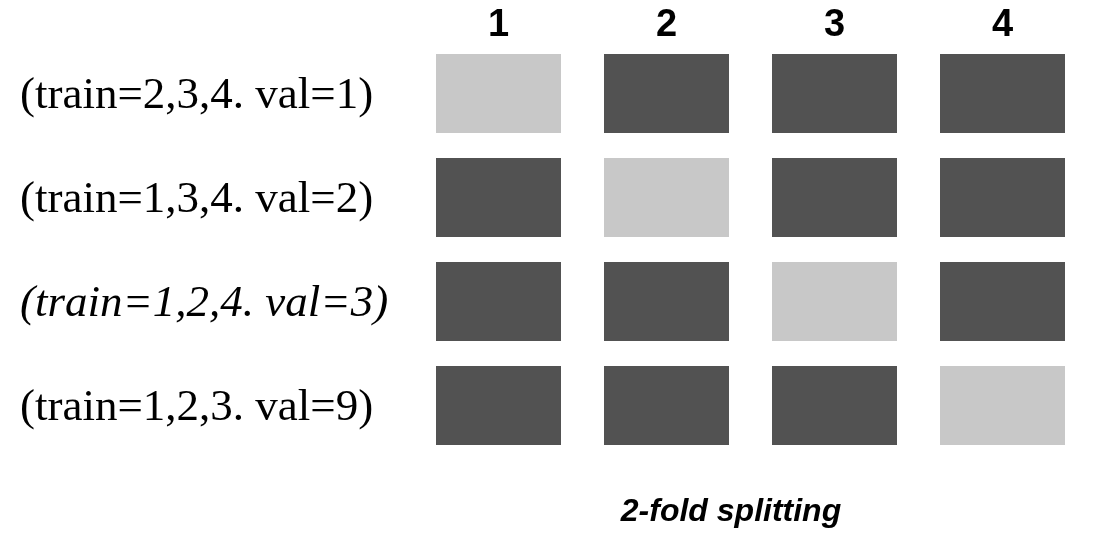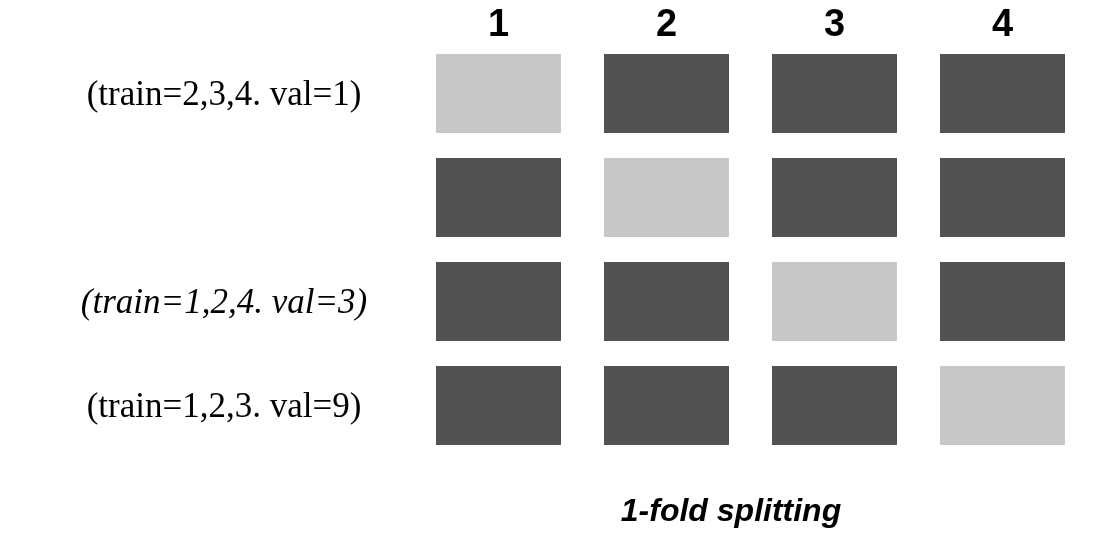--- a/index.html
+++ b/index.html
@@ -42,24 +42,24 @@
   .col-header.c2 { left: 336px; }
   .col-header.c3 { left: 504px; }
 
   
   .row-label {
     position: absolute;
     left: 20px;
     width: 408px;
     height: 79px;
     line-height: 79px;
-    text-align: center;
+    text-align: left;
     white-space: nowrap;
     font-family: "Liberation Serif", "DejaVu Serif", serif;
-    font-size: 35px;
+    font-size: 45px;
     font-weight: normal;
     color: #000000;
   }
   .row-label.r0 { top: 54px; }
   .row-label.r1 { top: 158px; }
   .row-label.r2 { top: 262px; font-style: italic; }
   .row-label.r3 { top: 366px; }
 
   
   .cell {
@@ -98,20 +98,21 @@
 <div id="page">
 
   <div class="col-header-row">
     <div class="col-header c0">1</div>
     <div class="col-header c1">2</div>
     <div class="col-header c2">3</div>
     <div class="col-header c3">4</div>
   </div>
 
   <div class="row-label r0">(train=2,3,4. val=1)</div>
+  <div class="row-label r1">(train=1,3,4. val=2)</div>
   <div class="row-label r2">(train=1,2,4. val=3)</div>
   <div class="row-label r3">(train=1,2,3. val=9)</div>
 
   <div class="cell r0 c0" style="background: rgb(200, 200, 200);"></div>
   <div class="cell r0 c1" style="background: rgb(82, 82, 82);"></div>
   <div class="cell r0 c2" style="background: rgb(82, 82, 82);"></div>
   <div class="cell r0 c3" style="background: rgb(82, 82, 82);"></div>
 
   <div class="cell r1 c0" style="background: rgb(82, 82, 82);"></div>
   <div class="cell r1 c1" style="background: rgb(200, 200, 200);"></div>
@@ -121,15 +122,15 @@
   <div class="cell r2 c0" style="background: rgb(82, 82, 82);"></div>
   <div class="cell r2 c1" style="background: rgb(82, 82, 82);"></div>
   <div class="cell r2 c2" style="background: rgb(200, 200, 200);"></div>
   <div class="cell r2 c3" style="background: rgb(82, 82, 82);"></div>
 
   <div class="cell r3 c0" style="background: rgb(82, 82, 82);"></div>
   <div class="cell r3 c1" style="background: rgb(82, 82, 82);"></div>
   <div class="cell r3 c2" style="background: rgb(82, 82, 82);"></div>
   <div class="cell r3 c3" style="background: rgb(200, 200, 200);"></div>
 
-  <div class="caption">1-fold splitting</div>
+  <div class="caption">2-fold splitting</div>
 
 </div>
 
 </body></html>

